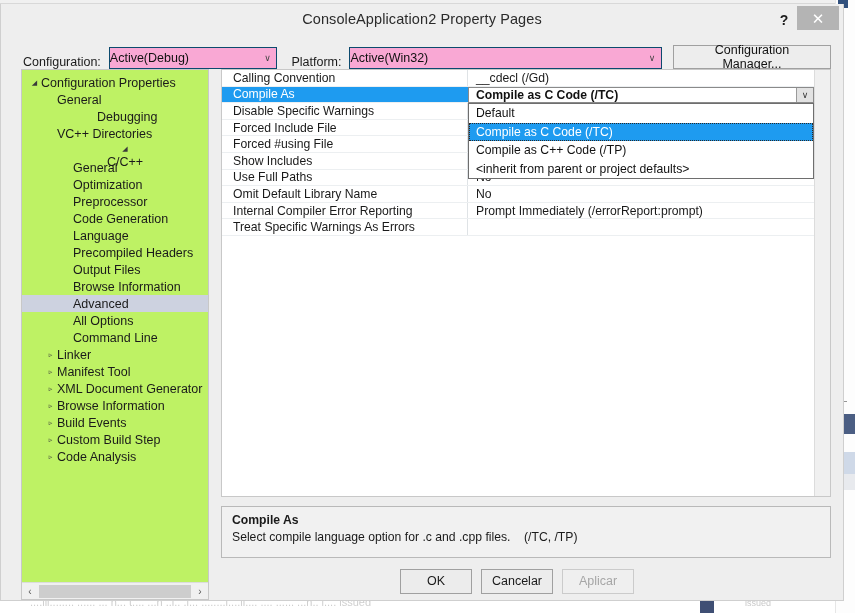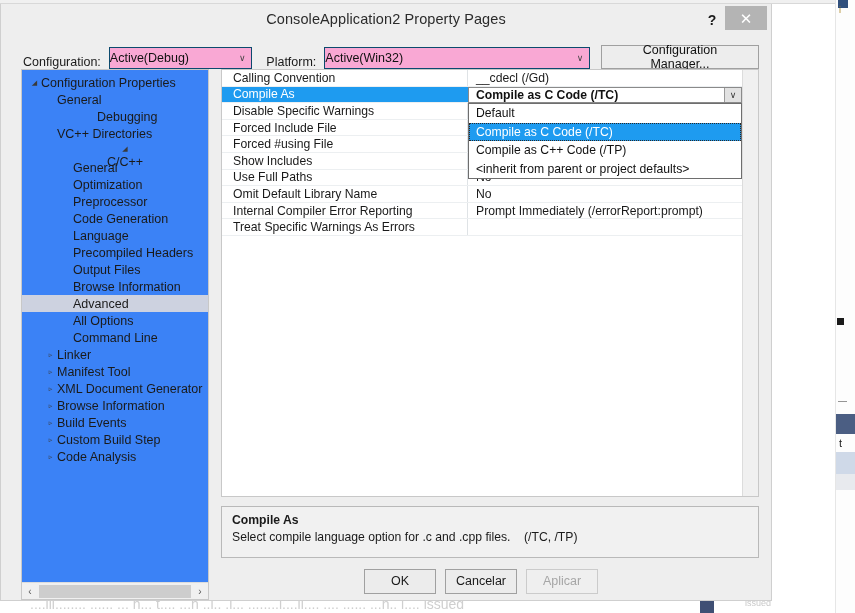--- a/index.html
+++ b/index.html
@@ -21,26 +21,26 @@
     background:#f0f0f0; border-bottom:1px solid #d8d8d8;
   }
   #bg-right-rail {
     position:absolute; right:0; top:0; width:20px; height:613px;
     background:#fdfdfd; border-left:1px solid #e6e6e6;
   }
   .bg-glyph { position:absolute; font-size:9px; color:#5a5a5a; font-family:"Liberation Sans", sans-serif; }
   .bg-swatch { position:absolute; }
   #bg-bottom-text {
     position:absolute; left:30px; bottom:1px; width:820px; height:16px;
-    font-size:14px; color:#cfcfcf; white-space:nowrap; overflow:hidden;margin-top:36px;
+    font-size:11px; color:#cfcfcf; white-space:nowrap; overflow:hidden;margin-top:36px;
   }
 
   
   #dialog {
-    position:absolute; left:0; top:4px; width:772px; height:597px;
+    position:absolute; left:0; top:4px; width:844px; height:597px;
     background:#eeeeee;
     border:1px solid #cfcfcf;
     border-top:none;
     display:flex; flex-direction:column;
   }
 
   
   #titlebar {
     height:33px; position:relative; flex:0 0 33px;
     background:#eeeeee;
@@ -94,21 +94,21 @@
   }
 
   
   #body-area {
     flex:1 1 auto; display:flex; padding:0 12px 0 20px; gap:12px; min-height:0;
   }
 
   
   #tree-panel {
     width:188px; flex:0 0 188px;
-    background:#3b82f6; border:1px solid #c8c8c8;
+    background:#bef264; border:1px solid #c8c8c8;
     display:flex; flex-direction:column;
     padding-top:4px;
   }
   #tree-scroll { flex:1 1 auto; overflow:hidden; }
   .tree-item {
     height:17px; display:flex; align-items:center;
     font-size:12.5px; color:#1a1a1a; white-space:nowrap;
     cursor:pointer; padding-right:2px;
   }
   .tree-item.selected { background:#cdd2e0;text-align:center; }

